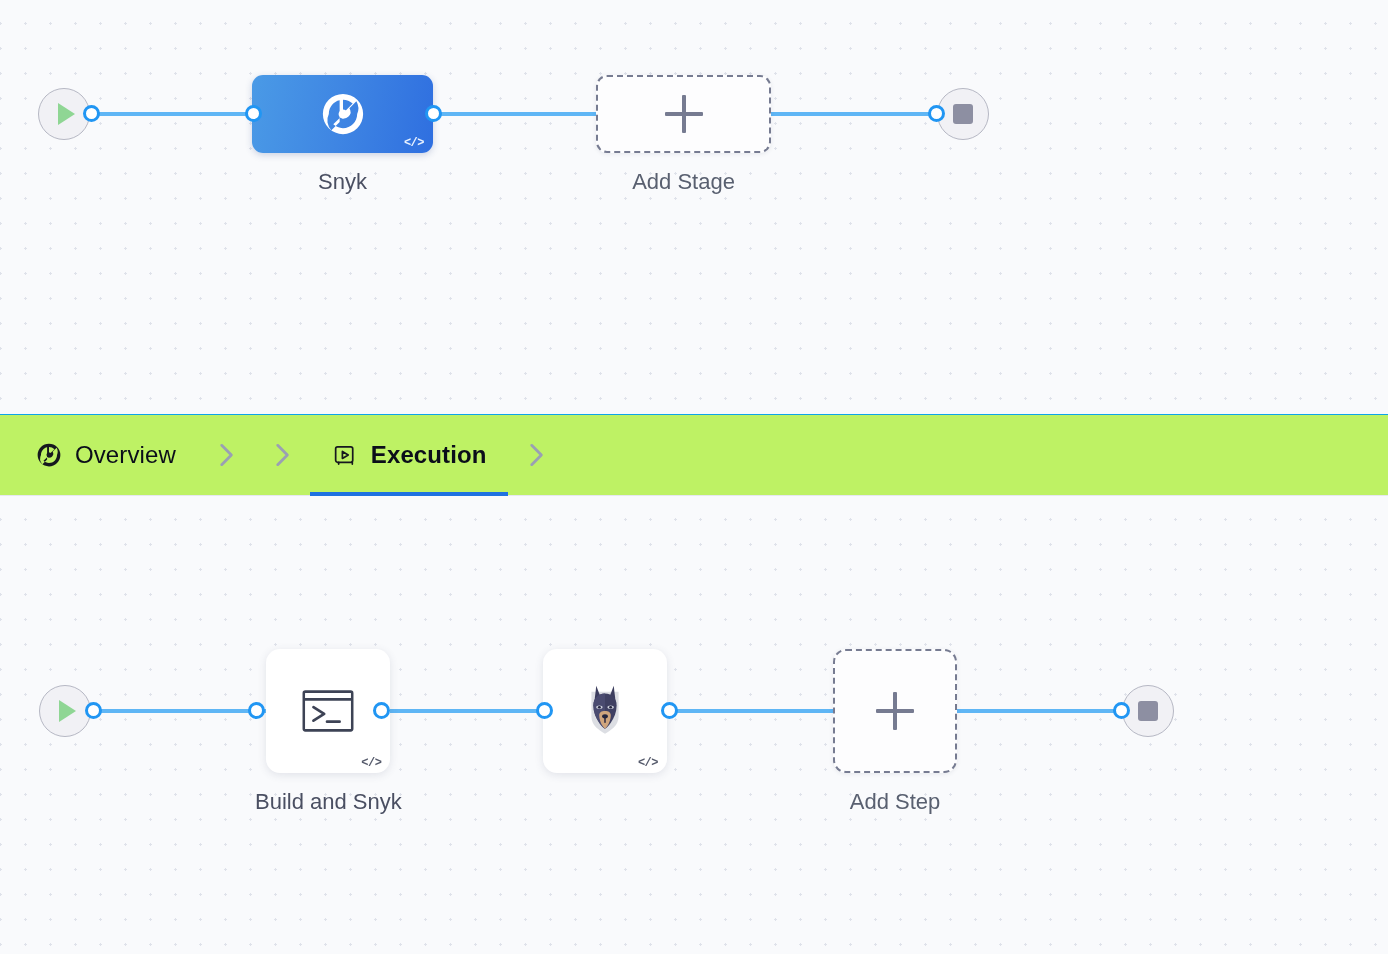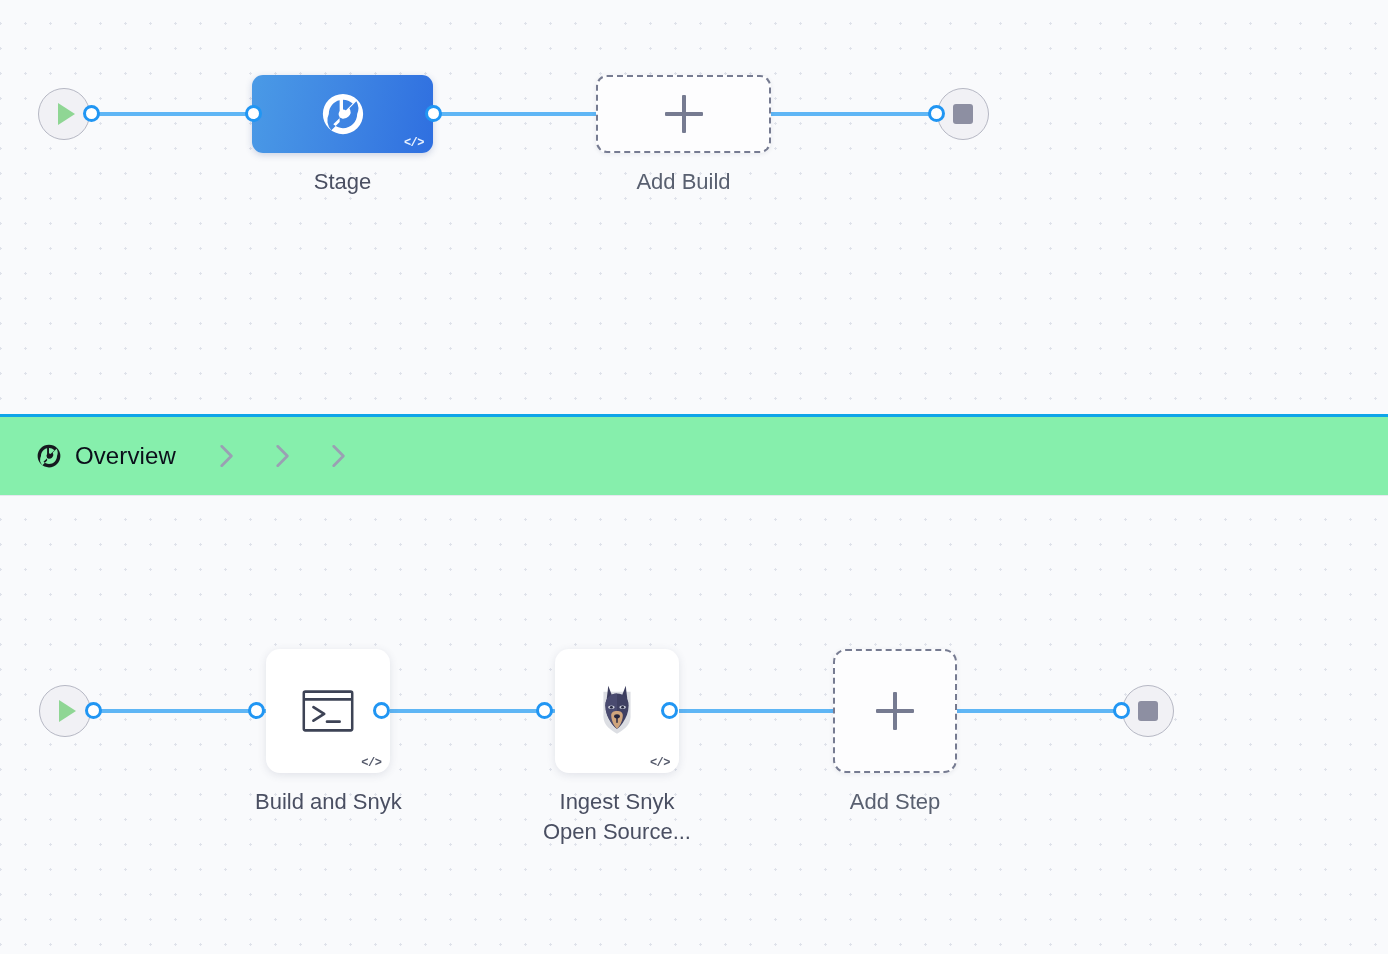--- a/index.html
+++ b/index.html
@@ -157,22 +157,22 @@
     line-height: 1.35;
     white-space: pre-line;
     user-select: none;
   }
   .caption.muted { color: #596070; }
 
   
   .tabbar {
     position: relative;
     flex: 0 0 82px;
-    background: #86efac;
-    border-top: 3px solid #0ea5e9;
+    background: #bef264;
+    border-top: 1px solid #0ea5e9;
     border-bottom: 1px solid #e6e8ef;
     display: flex;
     align-items: stretch;
   }
   .tab {
     position: relative;
     display: flex;
     align-items: center;
     gap: 13px;
     padding: 0 0 0 0;
@@ -225,30 +225,30 @@
     <div class="dot" style="left:83px; top:105px;"></div>
 
     <div class="node" style="left:252px; top:75px;">
       <div class="stage-box">
         <svg class="build-ico" viewBox="0 0 48 48">
           <path fill="#ffffff" d="M24 3a21 21 0 1 0 0 42 21 21 0 0 0 0-42zm0 6.2a14.8 14.8 0 0 1 10.1 3.97L26.9 20.4a7 7 0 0 0-2.9-.62V9.2zm-3.5.47v22.7l-8.6 8.6A14.8 14.8 0 0 1 9.2 24c0-7.2 5-13.2 11.3-14.33zM38.8 24c0 8.17-6.63 14.8-14.8 14.8-3.93 0-7.5-1.53-10.15-4.03l7.22-7.22a7 7 0 0 0 9.65-9.65l7.22-7.22A14.73 14.73 0 0 1 38.8 24z"></path>
           <circle cx="24" cy="24" r="4.6" fill="#ffffff"></circle>
         </svg>
         <span class="code-badge on-blue">&lt;/&gt;</span>
       </div>
-      <div class="caption">Stage</div>
+      <div class="caption">Snyk</div>
     </div>
     <div class="dot" style="left:245px; top:105px;"></div>
     <div class="dot" style="left:425px; top:105px;"></div>
 
     <div class="node" style="left:596px; top:75px;">
       <div class="add-box add-stage-box">
         <div class="plus"></div>
       </div>
-      <div class="caption muted">Add Build</div>
+      <div class="caption muted">Add Stage</div>
     </div>
 
     <div class="term" style="left:937px; top:88px;">
       <div class="stop-sq"></div>
     </div>
     <div class="dot" style="left:928px; top:105px;"></div>
   </div>
 
   <div class="tabbar">
 
@@ -268,20 +268,30 @@
         </svg>
     </div>
 
 
     <div class="chev">
       <svg viewBox="0 0 24 28">
           <path d="M8 5l9 9-9 9" fill="none" stroke="#9aa0b3" stroke-width="2.6" stroke-linecap="round" stroke-linejoin="round"></path>
         </svg>
     </div>
 
+    <div class="tab active">
+      <div class="tab-inner">
+        <svg class="tab-ico" viewBox="0 0 32 32">
+          <rect x="4.5" y="6" width="21" height="19" rx="2.4" fill="none" stroke="#16181f" stroke-width="2.1"></rect>
+          <path d="M12.8 11.6l7.2 4.3-7.2 4.3z" fill="none" stroke="#16181f" stroke-width="2.1" stroke-linejoin="round"></path>
+          <path d="M25 25v2.2M8.2 25v2.2" stroke="#16181f" stroke-width="2.1" stroke-linecap="round"></path>
+        </svg>
+        <span class="tab-label">Execution</span>
+      </div>
+    </div>
 
     <div class="chev">
       <svg viewBox="0 0 24 28">
           <path d="M8 5l9 9-9 9" fill="none" stroke="#9aa0b3" stroke-width="2.6" stroke-linecap="round" stroke-linejoin="round"></path>
         </svg>
     </div>
 
   </div>
 
   <div class="canvas canvas-steps">
@@ -329,22 +339,20 @@
           <ellipse cx="26.2" cy="28" rx="3.3" ry="1.7" fill="#cdd0dc"></ellipse>
           <ellipse cx="37.8" cy="28" rx="3.3" ry="1.7" fill="#cdd0dc"></ellipse>
           <ellipse cx="26.2" cy="28.1" rx="1.5" ry="1.3" fill="#24253e"></ellipse>
           <ellipse cx="37.8" cy="28.1" rx="1.5" ry="1.3" fill="#24253e"></ellipse>
 
           <ellipse cx="32" cy="37.5" rx="3" ry="2.2" fill="#24253e"></ellipse>
           <path d="M32 39.7v4" stroke="#24253e" stroke-width="1.5" stroke-linecap="round"></path>
         </svg>
         <span class="code-badge on-white">&lt;/&gt;</span>
       </div>
-      <div class="caption">Ingest Snyk
-Open Source...</div>
     </div>
     <div class="dot" style="left:536px; top:206px;"></div>
     <div class="dot" style="left:661px; top:206px;"></div>
 
     <div class="node" style="left:833px; top:153px;align-items:center;">
       <div class="add-box add-step-box">
         <div class="plus"></div>
       </div>
       <div class="caption muted">Add Step</div>
     </div>

